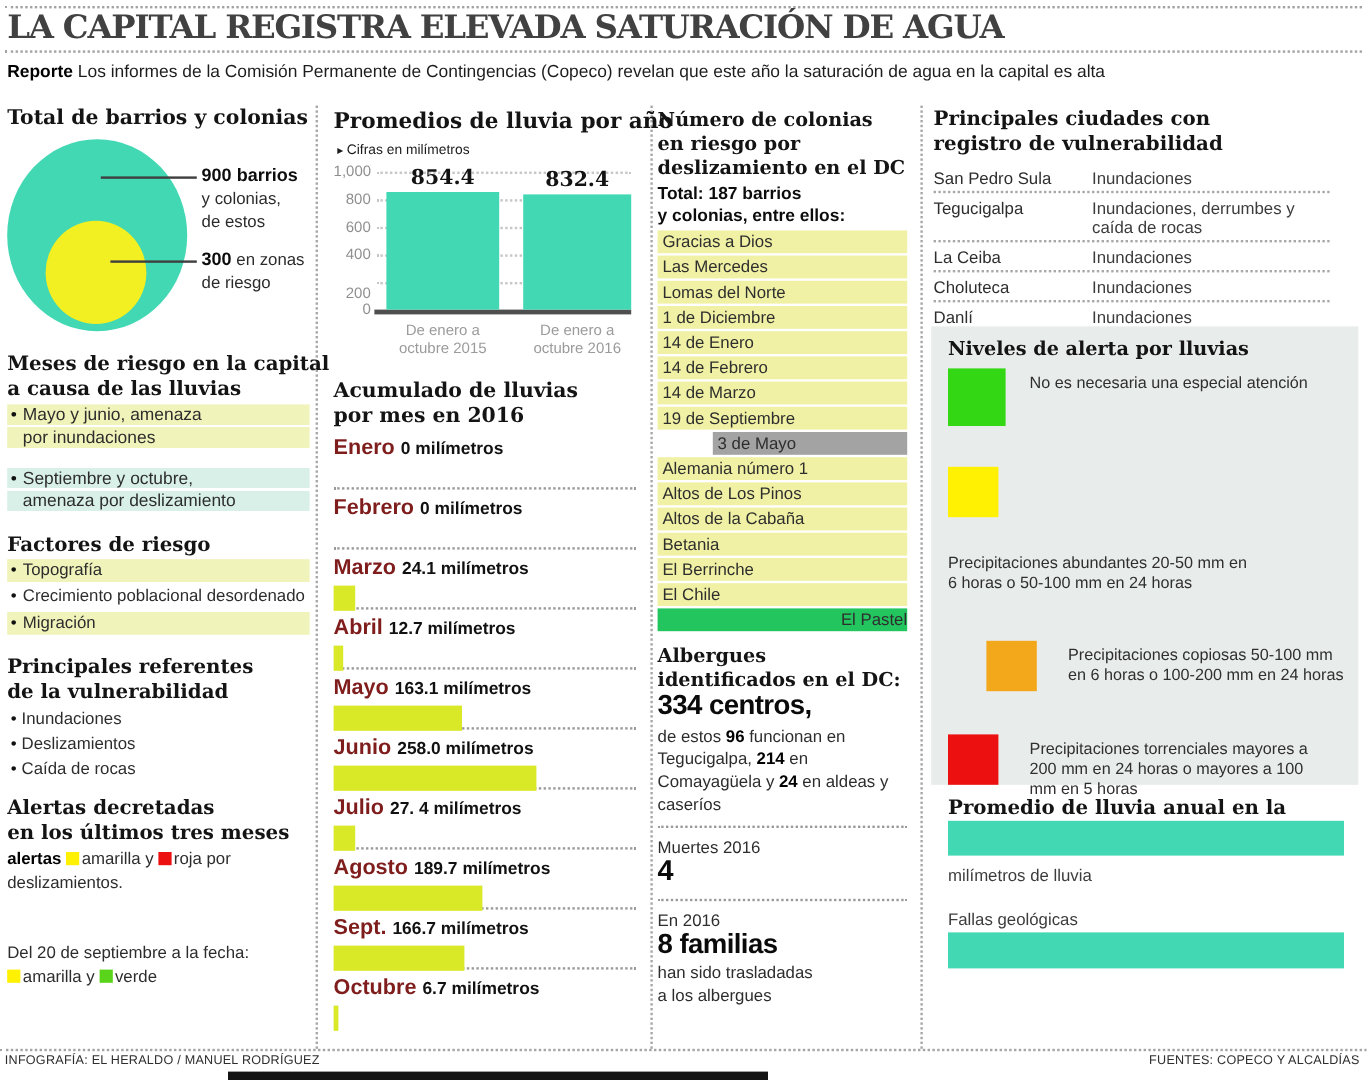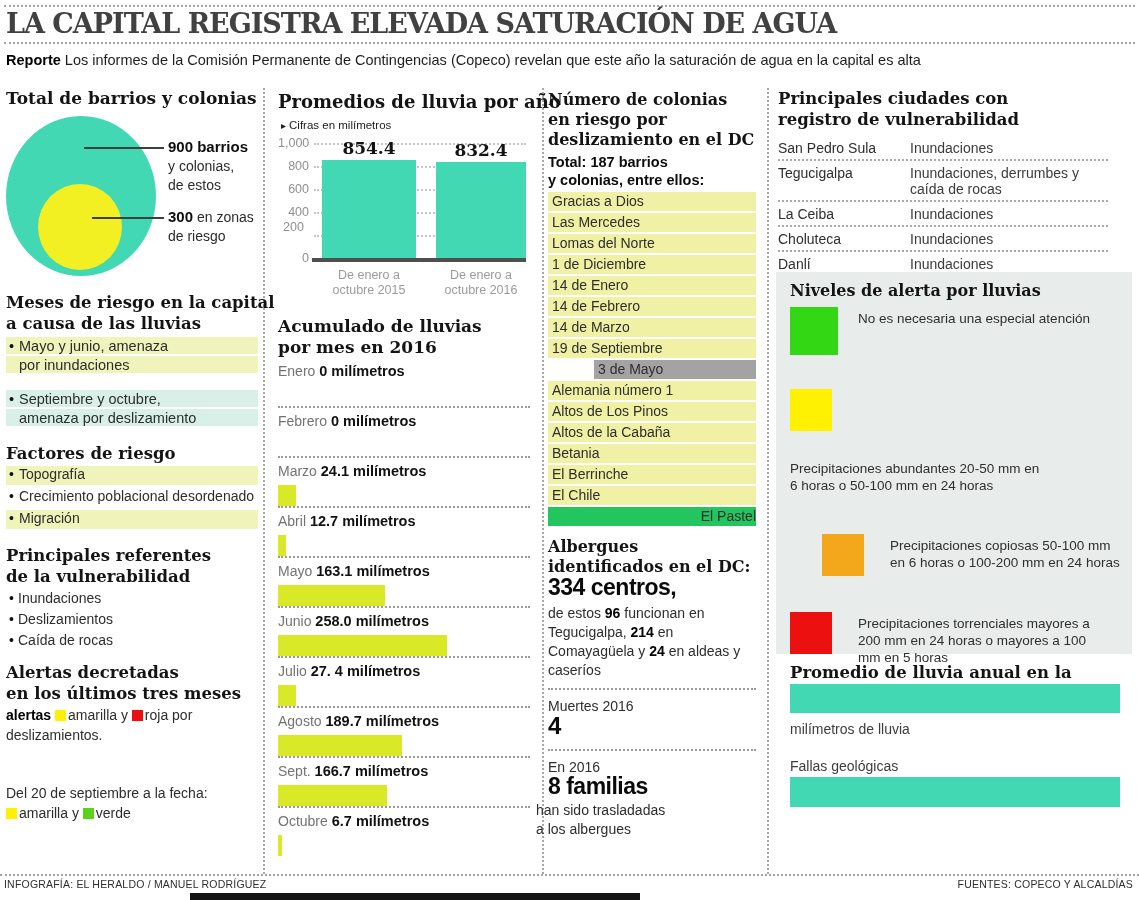--- a/index.html
+++ b/index.html
@@ -35,21 +35,21 @@
   .ybar{position:absolute;}
   .yval{position:absolute;text-align:center;font-family:"DejaVu Serif",serif;font-weight:bold;
         font-size:17px;color:#131313;}
   .ycat{position:absolute;text-align:center;font-size:12.5px;color:#9b9b9b;line-height:15px;
         white-space:pre-line;}
   .note{position:absolute;left:281px;top:119px;font-size:11.5px;color:#1a1a1a;}
   .note .arr{font-size:10px;margin-right:3px;}
   
   #months{position:absolute;left:278px;top:358px;width:252px;}
   .month{height:50px;box-sizing:border-box;padding-top:4px;border-bottom:2px dotted #9b9b9b;}
-  .mname{font-size:14px;color:#737373;}
+  .mname{font-size:18px;color:#7f1d1d;font-weight:bold;}
   .mval{font-size:14.5px;font-weight:bold;color:#111;}
   .mbar{height:21px;margin-top:5px;}
   
   #colonias-list{position:absolute;left:548px;top:192px;width:208px;}
   .colrow{height:19px;margin-bottom:2px;font-size:14px;color:#2e2e2e;padding:1px 0 0 4px;
           box-sizing:border-box;}
   .alb-p{position:absolute;left:548px;top:604px;width:202px;font-size:14px;line-height:19px;color:#2d2d2d;}
   .alb-p b{color:#000;}
   .big-num{position:absolute;font-weight:bold;color:#0a0a0a;letter-spacing:-0.5px;}
   .sep3{position:absolute;left:548px;width:208px;border-top:2px dotted #9b9b9b;height:0;}
@@ -125,21 +125,21 @@
   <div class="alert-p" style="left:6px;top:784px">
     <div>Del 20 de septiembre a la fecha:</div>
     <div><span class="isq" style="background: rgb(255, 241, 1);"></span><span>amarilla y </span><span class="isq" style="background: rgb(90, 212, 26);"></span><span>verde</span></div>
   </div>
 
   <div class="sh" style="left:278px;top:92px;font-size:18px">Promedios de lluvia por año</div>
   <div class="note"><span class="arr">▸</span><span>Cifras en milímetros</span></div>
   <div id="ychart">
       <div class="ytick" style="top: 119px;">0</div>
       <div class="ygrid" style="top: 103px;"></div>
-      <div class="ytick" style="top: 88px; text-align: center;">200</div>
+      <div class="ytick" style="top: 105px;">200</div>
       <div class="ygrid" style="top: 80px;"></div>
       <div class="ytick" style="top: 73px;">400</div>
       <div class="ygrid" style="top: 57px;"></div>
       <div class="ytick" style="top: 50px;">600</div>
       <div class="ygrid" style="top: 34px;"></div>
       <div class="ytick" style="top: 27px;">800</div>
       <div class="ygrid" style="top: 11px;"></div>
       <div class="ytick" style="top: 4px;">1,000</div>
       <div class="ybase" style="top: 126px;"></div>
       <div class="ybar" style="left: 44px; width: 94px; height: 98.256px; top: 27.744px; background: rgb(65, 216, 179);"></div>
@@ -226,21 +226,21 @@
   <div class="big-num" style="left:548px;top:574px;font-size:23px">334 centros,</div>
   <div class="alb-p"><span>de estos </span><b>96</b><span> funcionan en Tegucigalpa, </span><b>214</b><span> en Comayagüela y </span><b>24</b><span> en aldeas y caseríos</span></div>
 
   <div class="sep3" style="top:688px"></div>
   <div class="small-t" style="left:548px;top:697px">Muertes 2016</div>
   <div class="big-num" style="left:548px;top:712px;font-size:24px">4</div>
 
   <div class="sep3" style="top:749px"></div>
   <div class="small-t" style="left:548px;top:758px">En 2016</div>
   <div class="big-num" style="left:548px;top:773px;font-size:23px">8 familias</div>
-  <div class="small-t" style="left:536px;top:801px">han sido trasladadas
+  <div class="small-t" style="left:548px;top:801px">han sido trasladadas
 a los albergues</div>
 
   <div class="sh" style="left:778px;top:88px;font-size:16.5px;line-height:21px">Principales ciudades con
 registro de vulnerabilidad</div>
   <div id="ciudades-table">
       <div class="crow">
         <div class="ccity">San Pedro Sula</div>
         <div class="crisk">Inundaciones</div>
       </div>
       <div class="crow">

